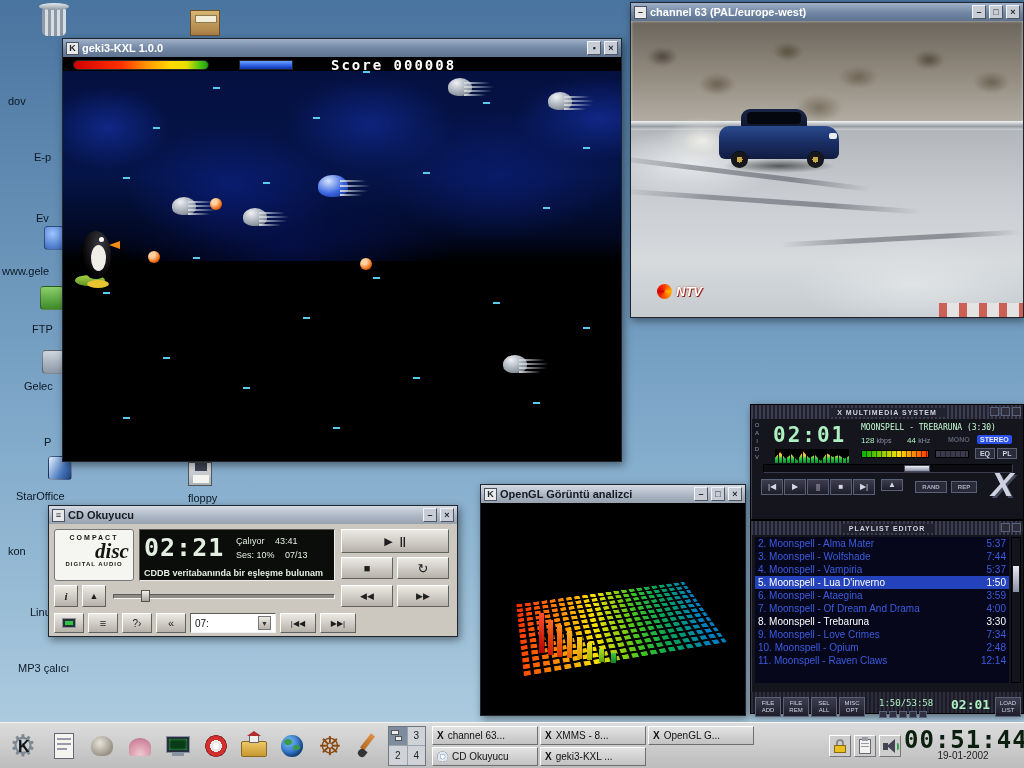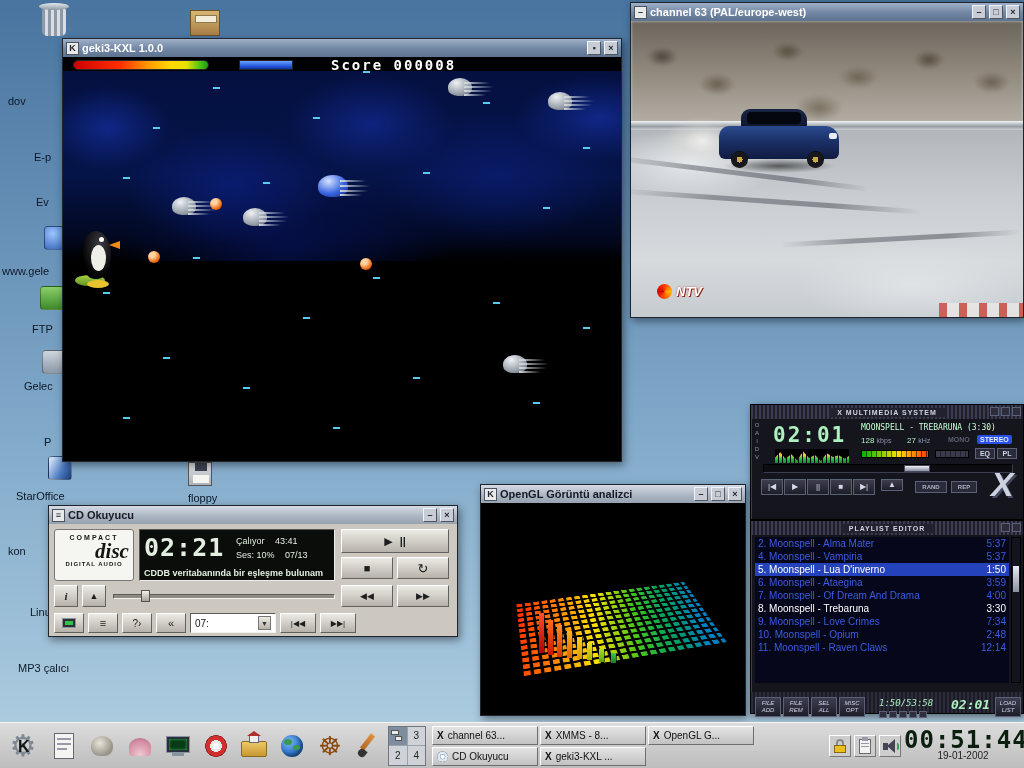--- a/index.html
+++ b/index.html
@@ -191,21 +191,21 @@
   .xlogo { position:absolute; left:240px; top:60px; font-size:34px; font-weight:bold; font-style:italic;
      color:#cdd2e0; text-shadow:2px 2px 0 #44485c; }
   .pl-list { position:absolute; left:4px; top:16px; width:254px; height:146px; background:#07071c; overflow:hidden; }
   .plrow { display:flex; justify-content:space-between; height:13px; line-height:13px; font-size:10px;
      color:#3a5ce0; padding:0 3px; white-space:nowrap; }
   .plrow.sel { background:#2342bb; color:#fff; }
   .plrow.cur { color:#fff; }
   .pl-scroll { position:absolute; right:2px; top:16px; width:10px; height:146px; background:#14141f; border:1px solid #000; }
   .pl-thumb { left:1px; top:28px; width:6px; height:26px; background:linear-gradient(180deg,#e8eaf2,#8a8fa2); }
   .plbottom { position:absolute; left:0; right:0; bottom:0; height:21px;
-     background:repeating-linear-gradient(90deg,#2c2c3c 0 2px,#1b1b26 2px 4px);font-style:italic; }
+     background:repeating-linear-gradient(90deg,#2c2c3c 0 2px,#1b1b26 2px 4px); }
   .plbtn { position:absolute; top:5px; width:26px; height:20px; background:linear-gradient(180deg,#3d3d4e,#1e1e2a);
      border:1px solid #5a6078; color:#cdd4e8; font-size:6px; line-height:7px; text-align:center;
      white-space:pre-line; padding-top:2px; }
   .pltime { position:absolute; left:128px; top:6px; font-size:9px; }
   .plclock { position:absolute; left:200px; top:5px; font-size:13px; font-weight:bold; }
   .plmini { position:absolute; left:128px; top:19px; display:flex; gap:2px; }
   .plmini i { position:static; width:8px; height:7px; background:#2f2f40; border:1px solid #5a6078; }
 
   
   .bar { position:absolute; left:0; right:0; bottom:0; height:46px;
@@ -253,21 +253,21 @@
   <div class="dicon sq-icon" style="left:40px;top:286px;background:linear-gradient(#8cd06a,#3e8a2a)"></div>
   <div class="dicon sq-icon" style="left:42px;top:350px;background:linear-gradient(#cfd6de,#8b98a6)"></div>
   <div class="dicon sq-icon" style="left:48px;top:456px;background:linear-gradient(120deg,#e8f2ff,#4a7ac0 60%,#1c3e78)"></div>
   <div class="dicon floppy" style="left:188px;top:462px">
       <i></i>
       <b></b>
     </div>
 
   <span class="dlabel" style="left:8px;top:95px">dov</span>
   <span class="dlabel" style="left:34px;top:151px">E-p</span>
-  <span class="dlabel" style="left:36px;top:196px">Ev</span>
+  <span class="dlabel" style="left:36px;top:212px">Ev</span>
   <span class="dlabel" style="left:2px;top:265px">www.gele</span>
   <span class="dlabel" style="left:32px;top:323px">FTP</span>
   <span class="dlabel" style="left:24px;top:380px">Gelec</span>
   <span class="dlabel" style="left:44px;top:436px">P</span>
   <span class="dlabel" style="left:16px;top:490px">StarOffice</span>
   <span class="dlabel" style="left:8px;top:545px">kon</span>
   <span class="dlabel" style="left:30px;top:606px">Linu</span>
   <span class="dlabel" style="left:18px;top:662px">MP3 çalıcı</span>
   <span class="dlabel" style="left:188px;top:492px">floppy</span>
 
@@ -507,21 +507,21 @@
     <div class="lcd xtime">02:01</div>
     <div class="xviz">
         <i class="fill"></i>
         <i class="cols"></i>
       </div>
     <div class="xmarq">MOONSPELL - TREBARUNA (3:30)</div>
     <div class="xinfo" style="left:110px">
       <span>128</span> <span class="u">kbps</span>
     </div>
     <div class="xinfo" style="left:156px">
-      <span>27</span> <span class="u">kHz</span>
+      <span>44</span> <span class="u">kHz</span>
     </div>
     <span class="xmono">MONO</span>
     <span class="xstereo">STEREO</span>
     <div class="xvol"></div>
     <div class="xbal"></div>
     <div class="xeq" style="left:224px">EQ</div>
     <div class="xeq" style="left:246px">PL</div>
     <div class="xseek">
         <i class="xseekh"></i>
       </div>
@@ -541,20 +541,24 @@
       <span class="xti">PLAYLIST EDITOR</span>
       <span class="xbtns">
         <span class="xbtn"></span>
         <span class="xbtn"></span>
       </span>
     </div>
     <div class="pl-list">
       <div class="plrow">
           <span>2. Moonspell - Alma Mater</span>
           <span>5:37</span>
+        </div>
+      <div class="plrow">
+          <span>3. Moonspell - Wolfshade</span>
+          <span>7:44</span>
         </div>
       <div class="plrow">
           <span>4. Moonspell - Vampiria</span>
           <span>5:37</span>
         </div>
       <div class="plrow sel">
           <span>5. Moonspell - Lua D'inverno</span>
           <span>1:50</span>
         </div>
       <div class="plrow">

